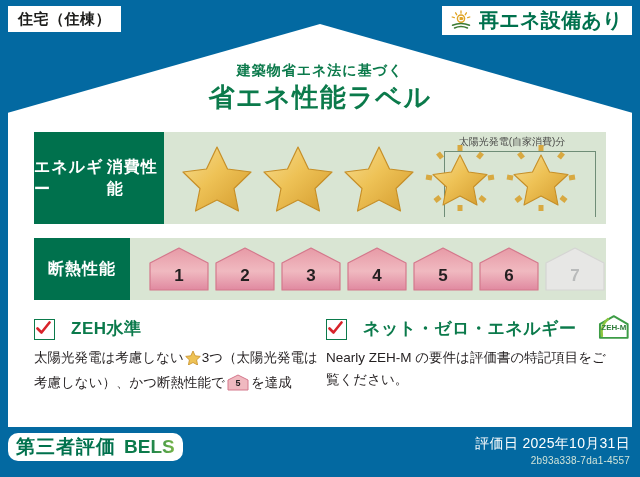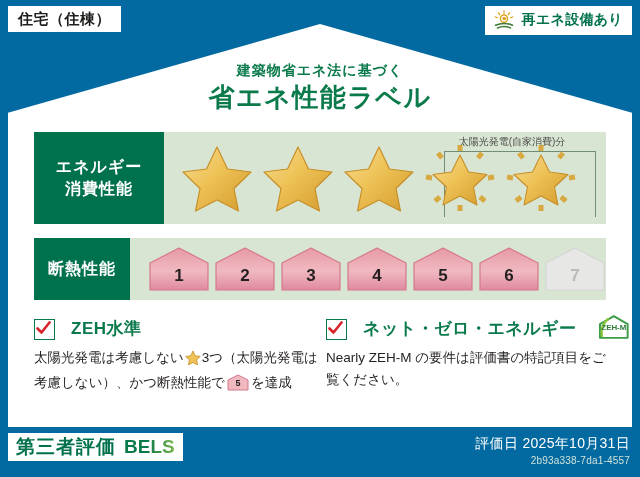--- a/index.html
+++ b/index.html
@@ -21,21 +21,21 @@
   }
   
   .renew-badge{
     position:absolute;right:8px;top:6px;
     background:#ffffff;
     display:flex;align-items:center;gap:6px;
     padding:4px 9px 5px 7px;
     z-index:6;
   }
   .renew-badge .rb-text{
-    color:#00714d;font-size:14px;font-weight:700;line-height:1;letter-spacing:.3px;font-family:Liberation Mono, monospace;
+    color:#00714d;font-size:20px;font-weight:700;line-height:1;letter-spacing:.3px;
   }
   .sun-icon{width:24px;height:20px;display:block;}
 
   
   .panel{
     position:absolute;left:8px;top:24px;right:8px;bottom:50px;
     background:#ffffff;
     clip-path:polygon(0% 22%, 50% 0%, 100% 22%, 100% 100%, 0% 100%);
   }
   .panel-inner{position:absolute;left:0;top:0;width:624px;height:403px;}
@@ -48,21 +48,21 @@
     position:absolute;top:56px;left:0;width:624px;text-align:center;
     color:#0b7a4b;font-size:26px;font-weight:700;letter-spacing:1.5px;
   }
 
   
   .row{position:absolute;left:26px;width:572px;display:flex;}
   .row-energy{top:108px;height:92px;}
   .row-insul{top:214px;height:62px;justify-content:center;}
   .row-key{
     width:130px;background:#00714d;color:#ffffff;
-    display:flex;flex-direction:column;align-items:center;justify-content:center;
+    display:flex;align-items:center;justify-content:center;
     font-size:16px;font-weight:700;line-height:1.35;letter-spacing:1px;
   }
   .row-val{
     flex:1;background:#d9e5d3;position:relative;
     display:flex;align-items:center;
   }
 
   
   .stars{display:flex;align-items:center;gap:3px;padding-left:14px;}
   .star-wrap{position:relative;width:78px;height:74px;}
@@ -110,21 +110,21 @@
     position:absolute;left:0;right:0;bottom:0px;text-align:center;
     font-size:9px;font-weight:700;color:#231f20;
   }
   .zehm-logo{display:flex;align-items:flex-end;gap:2px;margin-left:4px;}
   .zehm-sub{font-size:5.5px;color:#3d7a34;line-height:1.15;font-weight:700;padding-bottom:2px;}
 
   
   .footer{position:absolute;left:0;bottom:0;width:640px;height:50px;}
   .bels-box{
     position:absolute;left:8px;top:6px;background:#ffffff;
-    display:flex;align-items:center;padding:4px 8px 5px 8px;gap:8px;
+    display:flex;align-items:center;padding:4px 8px 5px 8px;gap:8px;border-radius:10px;
   }
   .bels-jp{color:#00714d;font-size:19px;font-weight:700;letter-spacing:1px;line-height:1;}
   .bels-en{
     font-size:19px;font-weight:700;line-height:1;letter-spacing:0;
     background:linear-gradient(90deg,#0b7a4b 0%,#0b7a4b 45%,#7ab648 100%);
     -webkit-background-clip:text;background-clip:text;color:transparent;text-decoration:underline;
   }
   .bldg-name{
     position:absolute;left:188px;top:22px;color:#ffffff;font-size:13px;letter-spacing:.5px;
   }

